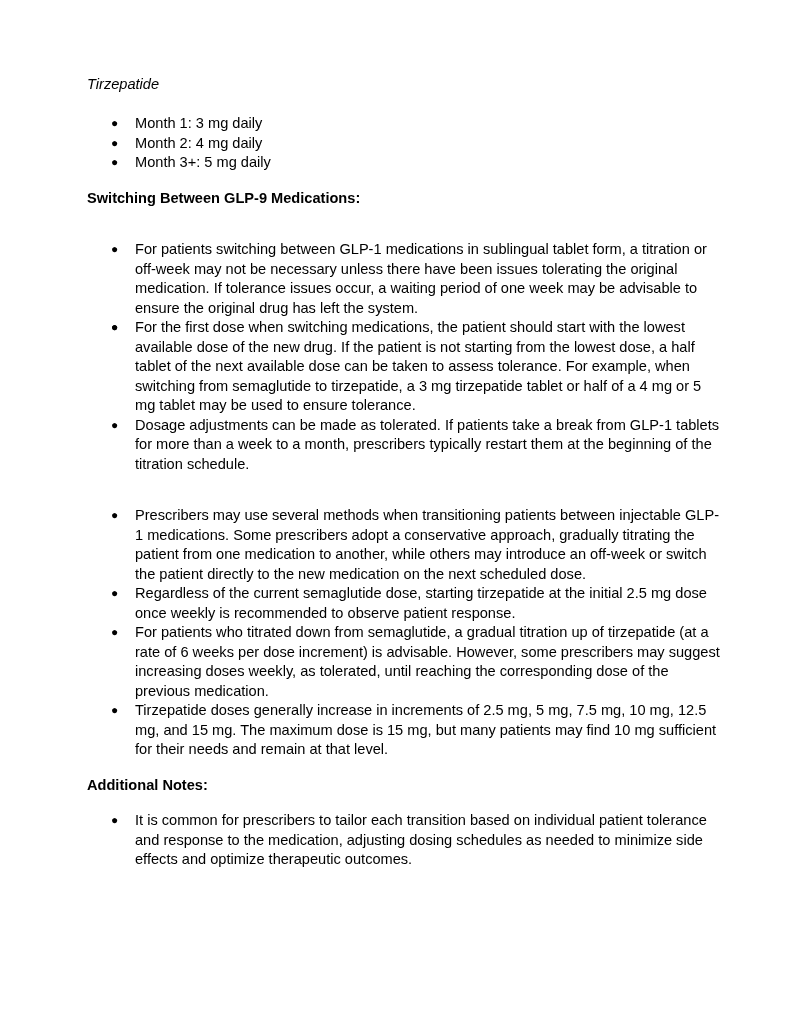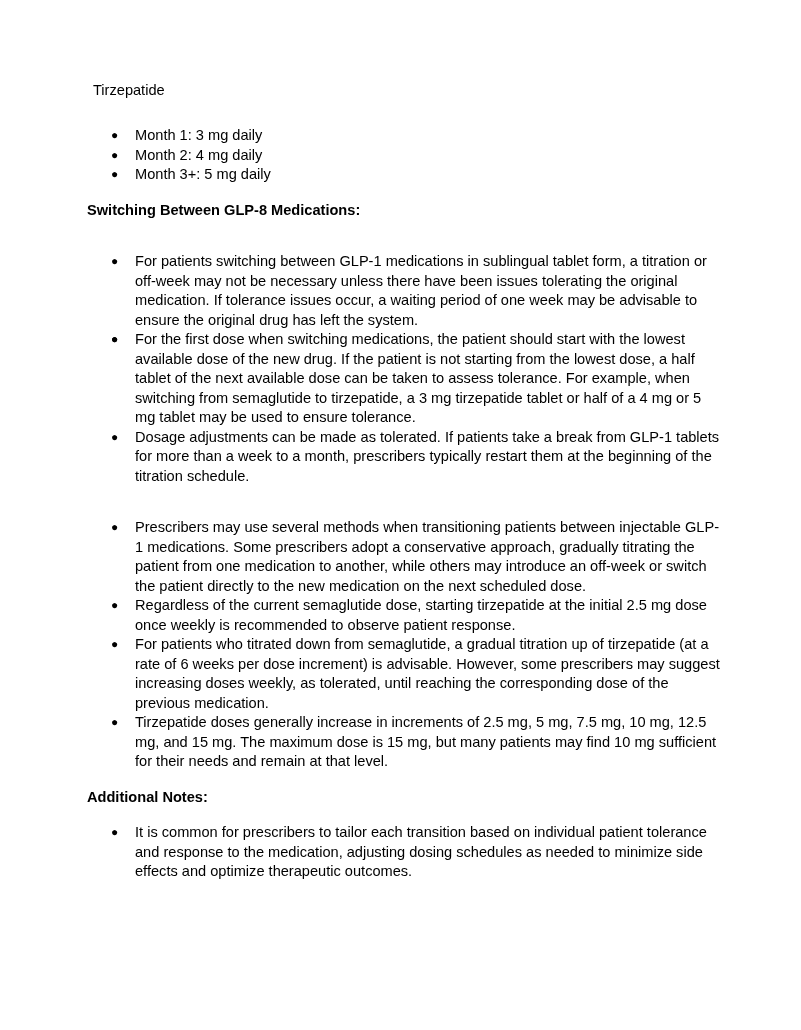--- a/index.html
+++ b/index.html
@@ -17,21 +17,22 @@
       line-height: 19.5px;
     }
     .page {
       position: relative;
       width: 801px;
       height: 1030px;
       box-sizing: border-box;
       padding: 75px 80px 0 87px;
     }
     .drug-name {
-      margin: 6px;
+      font-style: italic;
+      margin: 0;
       height: 20px;
     }
     .heading {
       font-weight: bold;
       margin: 0;
     }
     ul.bullets {
       list-style: none;
       margin: 0;
       padding: 0 0 0 48px;
@@ -58,21 +59,21 @@
 
   <p class="drug-name">Tirzepatide</p>
   <div class="sp-a"></div>
   <ul class="bullets">
     <li><span class="dot">●</span><span>Month 1: 3 mg daily</span></li>
     <li><span class="dot">●</span><span>Month 2: 4 mg daily</span></li>
     <li><span class="dot">●</span><span>Month 3+: 5 mg daily</span></li>
   </ul>
   <div class="sp-b"></div>
 
-  <p class="heading">Switching Between GLP-8 Medications:</p>
+  <p class="heading">Switching Between GLP-9 Medications:</p>
   <div class="sp-b"></div>
 
   <div class="sp-c"></div>
   <ul class="bullets">
     <li><span class="dot">●</span><span>For patients switching between GLP-1 medications in sublingual tablet form, a titration or off-week may not be necessary unless there have been issues tolerating the original medication. If tolerance issues occur, a waiting period of one week may be advisable to ensure the original drug has left the system.</span></li>
     <li><span class="dot">●</span></li>
     <li><span class="dot">●</span><span>For the first dose when switching medications, the patient should start with the lowest available dose of the new drug. If the patient is not starting from the lowest dose, a half tablet of the next available dose can be taken to assess tolerance. For example, when switching from semaglutide to tirzepatide, a 3 mg tirzepatide tablet or half of a 4 mg or 5 mg tablet may be used to ensure tolerance.</span></li>
     <li><span class="dot">●</span><span>Dosage adjustments can be made as tolerated. If patients take a break from GLP-1 tablets for more than a week to a month, prescribers typically restart them at the beginning of the titration schedule.</span></li>
   </ul>
   <div class="sp-b"></div>

